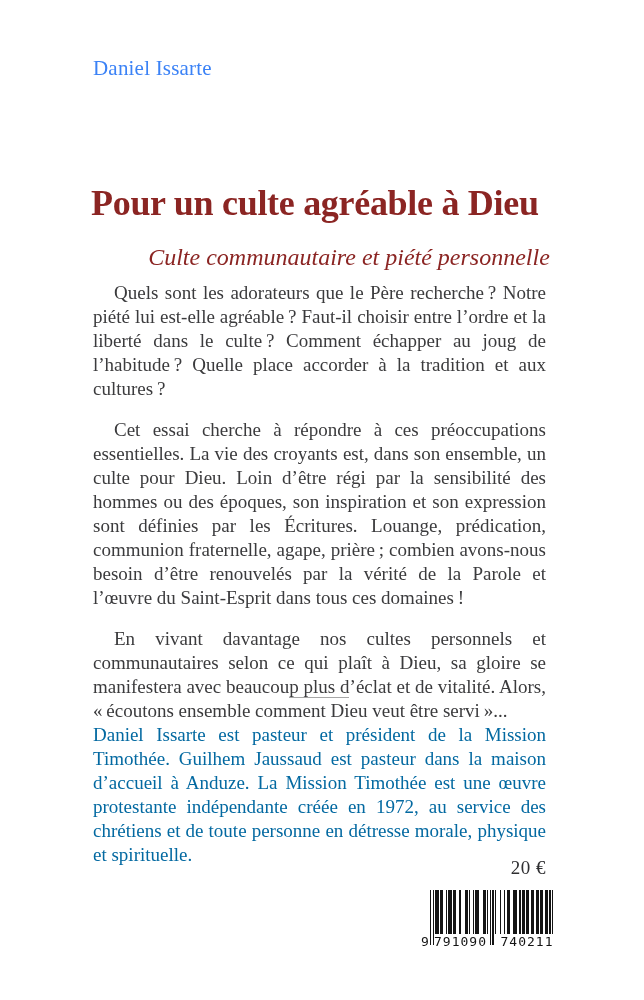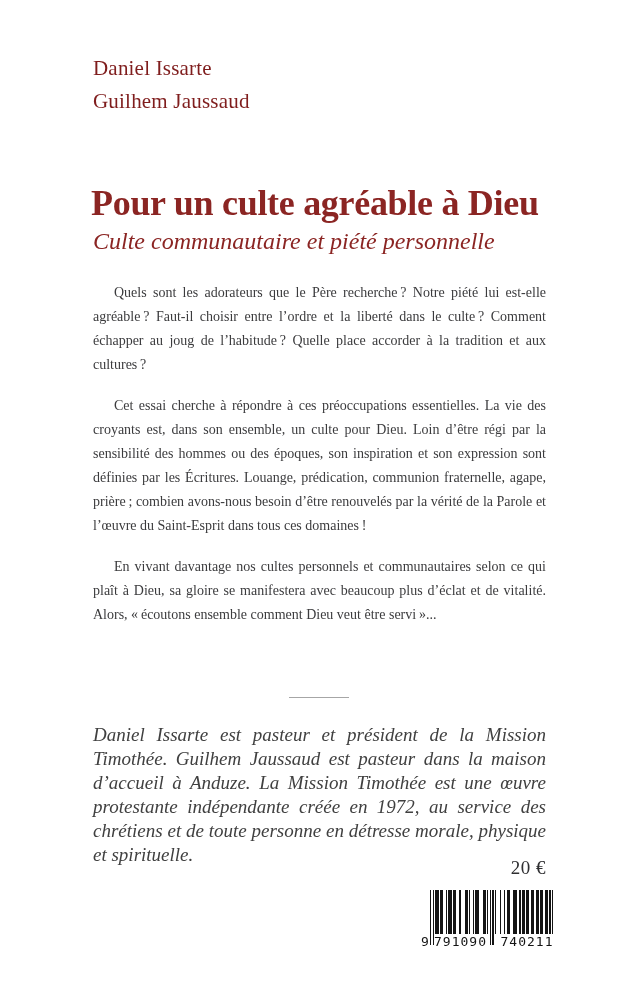--- a/index.html
+++ b/index.html
@@ -7,53 +7,52 @@
     position: relative;
     width: 644px; height: 1000px;
     margin: 0 auto;
     background: #ffffff;
     font-family: "Liberation Serif", serif;
     overflow: hidden;
   }
   .authors {
     position: absolute; left: 93px; top: 52px;
     font-size: 21px; line-height: 33px;
-    color: #7f1d1d;
+    color: #3b82f6;
     letter-spacing: 0.2px;
   }
   .title {
     position: absolute; left: 91px; top: 182px; width: 500px;
     font-size: 36px; font-weight: bold;
     color: #8b2523;
     letter-spacing: -0.3px;
     white-space: nowrap;
   }
   .subtitle {
     position: absolute; left: 93px; top: 228px; width: 480px;
     font-size: 24px; font-style: italic;
     color: #8b2523;
     white-space: nowrap;
   }
   .synopsis {
     position: absolute; left: 93px; top: 281px; width: 453px;
-    font-size: 14px; line-height: 24px;
+    font-size: 19px; line-height: 24px;
     color: #3b3b3d;
     text-align: justify;
   }
   .synopsis p { margin: 0 0 17px 0; text-indent: 21px; }
   .divider {
     position: absolute; left: 289px; top: 697px;
     width: 60px; height: 1px;
     background: #a6a6a6;
   }
   .bio {
     position: absolute; left: 93px; top: 723px; width: 453px;
     font-size: 19px; line-height: 24px;
-    font-style: italic;
-    color: #404040;
+    color: #0369a1;
     text-align: justify;
   }
   .price {
     position: absolute; left: 396px; top: 857px; width: 150px;
     text-align: right;
     font-size: 19px; color: #2f2f31;
     letter-spacing: 0.5px;
     font-family: Liberation Serif, serif;
   }
   .barcode {
@@ -81,26 +80,25 @@
   .bc-group.g1 { left: 13px; width: 56px; text-align: left; }
   .bc-group.g2 { left: 74px; width: 64px; text-align: center; }
 </style>
 </head>
 <body>
 
 <div class="page">
 
   <div class="authors">
     <div>Daniel Issarte</div>
-    <div>Guilhem Jaussaud</div>
   </div>
 
   <h1 class="title" style="margin:0; font-weight:bold;">Pour un culte agréable à Dieu</h1>
 
-  <h2 class="subtitle" style="margin:0; font-weight:normal;">Culte communautaire et piété personnelle</h2>
+  <h2 class="subtitle" style="margin:16px; font-weight:normal;text-align:center;">Culte communautaire et piété personnelle</h2>
 
   <div class="synopsis">
     <p>Quels sont les adorateurs que le Père recherche ? Notre piété lui est-elle agréable ? Faut-il choisir entre l’ordre et la liberté dans le culte ? Comment échapper au joug de l’habitude ? Quelle place accorder à la tradition et aux cultures ?</p>
     <p>Cet essai cherche à répondre à ces préoccupations essentielles. La vie des croyants est, dans son ensemble, un culte pour Dieu. Loin d’être régi par la sensibilité des hommes ou des époques, son inspiration et son expression sont définies par les Écritures. Louange, prédication, communion fraternelle, agape, prière ; combien avons-nous besoin d’être renouvelés par la vérité de la Parole et l’œuvre du Saint-Esprit dans tous ces domaines !</p>
     <p>En vivant davantage nos cultes personnels et communautaires selon ce qui plaît à Dieu, sa gloire se manifestera avec beaucoup plus d’éclat et de vitalité. Alors, « écoutons ensemble comment Dieu veut être servi »...</p>
   </div>
 
   <div class="divider"></div>
 
   <div class="bio">Daniel Issarte est pasteur et président de la Mission Timothée. Guilhem Jaussaud est pasteur dans la maison d’accueil à Anduze. La Mission Timothée est une œuvre protestante indépendante créée en 1972, au service des chrétiens et de toute personne en détresse morale, physique et spirituelle.</div>

